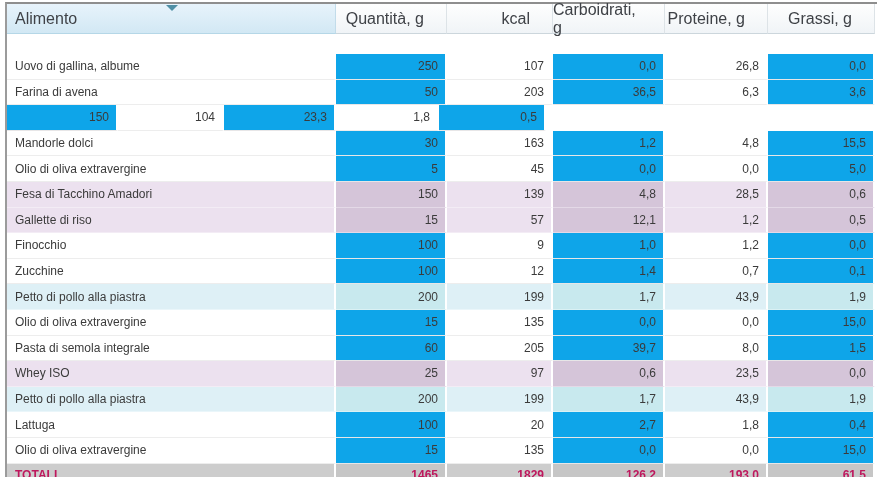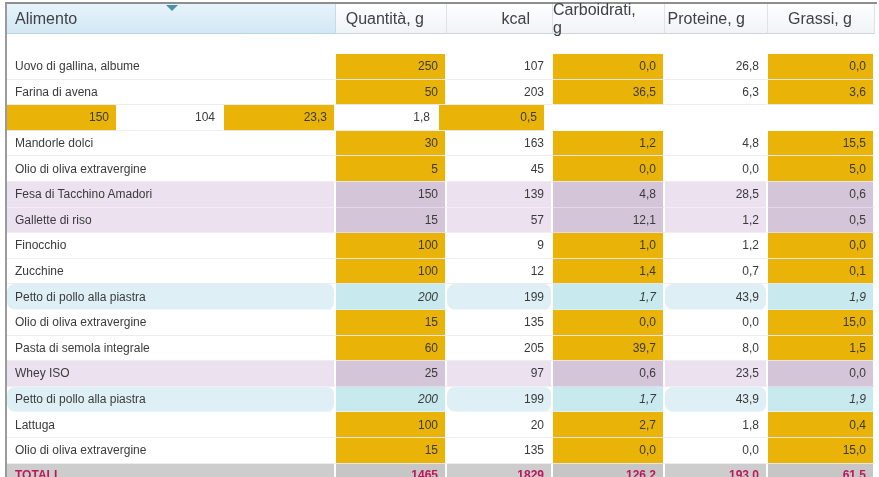--- a/index.html
+++ b/index.html
@@ -21,25 +21,25 @@
   .sort-arrow{position:absolute;top:1px;left:159px;width:0;height:0;z-index:3;
     border-left:6px solid transparent;border-right:6px solid transparent;border-top:6px solid #4f8fa5;}
   
   .rows{display:flex;flex-direction:column;margin-top:20px;}
   .row{display:flex;height:25.6px;box-sizing:border-box;cursor:default;}
   .cell{box-sizing:border-box;display:flex;align-items:center;height:100%;
     font-size:12px;color:#3b3b3b;background:#ffffff;
     border-right:2px solid #ffffff;border-bottom:1px solid #ededed;}
   .cell.left{justify-content:flex-start;padding-left:8px;}
   .cell.right{justify-content:flex-end;padding-right:7px;}
-  .row .c1,.row .c3,.row .c5{background:#eab308;border-bottom:1px solid #e7e6e7;}
+  .row .c1,.row .c3,.row .c5{background:#0ea5e9;border-bottom:1px solid #e7e6e7;}
   .row.purple .c0,.row.purple .c2,.row.purple .c4{background:#ece1ef;border-bottom:1px solid #f3ecf5;}
   .row.purple .c1,.row.purple .c3,.row.purple .c5{background:#d5c5d9;border-bottom:1px solid #e4d9e7;}
-  .row.blue .c0,.row.blue .c2,.row.blue .c4{background:#def0f6;border-bottom:1px solid #eaf6fa;border-radius:8px;}
-  .row.blue .c1,.row.blue .c3,.row.blue .c5{background:#c8e9ee;border-bottom:1px solid #daf1f4;font-style:italic;}
+  .row.blue .c0,.row.blue .c2,.row.blue .c4{background:#def0f6;border-bottom:1px solid #eaf6fa;}
+  .row.blue .c1,.row.blue .c3,.row.blue .c5{background:#c8e9ee;border-bottom:1px solid #daf1f4;}
   
   .totals-row{display:flex;height:24px;box-sizing:border-box;border-bottom:1px solid #adadad;}
   .totals-row .cell{font-weight:bold;color:#be185d;background:#cdcdcd;border-bottom:none;}
   .totals-row .c1,.totals-row .c3,.totals-row .c5{background:#c6c6c6;}
   
   .bottom-strip{position:relative;height:10px;background:#ffffff;}
   .vguide{position:absolute;top:0;width:1px;height:9px;background:#e3e3e3;}
 </style>
 </head>
 <body>

